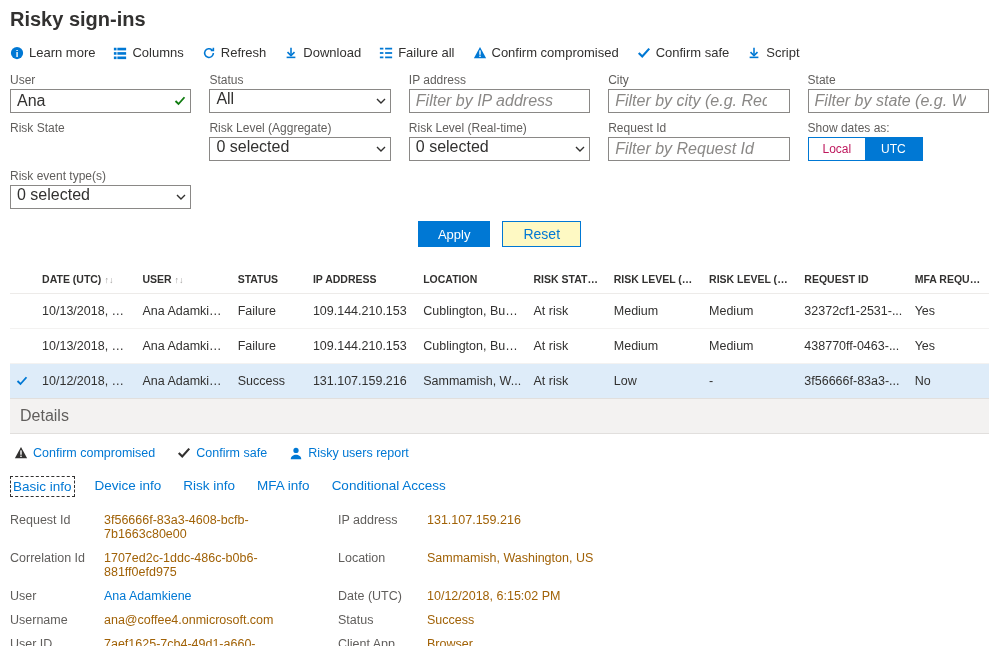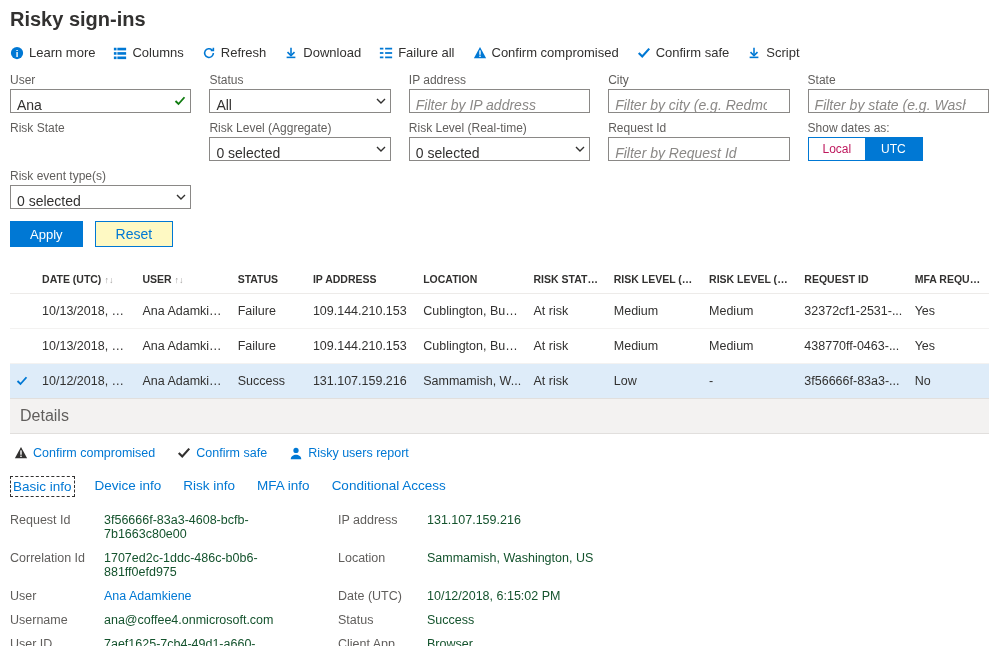--- a/index.html
+++ b/index.html
@@ -5,52 +5,52 @@
   * { box-sizing: border-box; font-family: "Segoe UI", Arial, sans-serif; }
   body { margin: 0; padding: 8px 10px; font-size: 12px; color: #323130; background:#fff; }
   h1 { font-size: 20px; font-weight: 600; margin: 0 0 8px 0; }
   .toolbar { display:flex; gap:18px; align-items:center; padding: 6px 0 10px 0; border-bottom:1px solid #fff; }
   .tool { display:flex; align-items:center; gap:5px; color:#323130; cursor:pointer; font-size:13px; }
   .tool .icon { color:#0078d4; display:inline-flex; }
   .filters { display:grid; grid-template-columns: repeat(5, 1fr); gap: 8px 18px; margin-top:2px; }
   .field label { display:block; color:#605e5c; font-size:12px; margin-bottom:2px; }
   .input-wrap { position:relative; display:flex; align-items:center; }
   .input-wrap input, .input-wrap select, .selectbox {
-    width:100%; height:24px; border:1px solid #8a8886; background:#fff; padding:7px 22px 0 6px;
-    font-size:14px; color:#323130; outline:none;
+    width:100%; height:24px; border:1px solid #8a8886; background:#fff; padding:0 22px 0 6px;
+    font-size:16px; color:#323130; outline:none;
   }
   .input-wrap input::placeholder { color:#8a8886; font-style: italic; }
   .chevron { position:absolute; right:5px; pointer-events:none; }
   .check-green { position:absolute; right:5px; color:#107c10; }
   .toggle { display:flex; border:1px solid #0078d4; width:115px; height:24px; }
   .toggle div { flex:1; display:flex; align-items:center; justify-content:center; font-size:12px; cursor:pointer; }
   .toggle .off { background:#fff; color:#be185d; }
   .toggle .on { background:#0078d4; color:#fff; }
-  .actions { display:flex; gap:12px; margin-top:12px; }
+  .actions { display:flex; gap:12px; margin-top:12px;justify-content:center; }
   .btn-primary { background:#0078d4; color:#fff; border:none; padding:5px 20px; cursor:pointer; font-size:13px; }
   .btn-secondary { background:#fef9c3; color:#0078d4; border:1px solid #0078d4; padding:4px 20px; cursor:pointer; font-size:14px; }
 
   table.grid { width:100%; border-collapse:collapse; margin-top:18px; table-layout:fixed; }
   table.grid th { text-align:left; font-size:10.5px; font-weight:600; color:#323130;
     padding:8px 6px; border-bottom:1px solid #edebe9; text-transform:uppercase; white-space:nowrap; overflow:hidden; text-overflow:ellipsis; }
   table.grid th .sort { color:#a19f9d; font-size:9px; margin-left:3px; }
   table.grid td { padding:10px 6px; font-size:12.5px; border-top:1px solid #f3f2f1; white-space:nowrap; overflow:hidden; text-overflow:ellipsis; }
   tr.selected { background:#deecf9; }
   td.checkcell { width:26px; text-align:center; color:#0078d4; }
   th.checkcell { width:26px; }
 
   .details-header { background:#f3f2f1; color:#605e5c; padding:8px 10px; font-size:16px; border-top:1px solid #e1dfdd; border-bottom:1px solid #e1dfdd;}
   .detail-actions { display:flex; gap:22px; padding:12px 4px 10px 4px; align-items:center; }
   .detail-actions .lnk { display:flex; gap:5px; align-items:center; font-size:12.5px; cursor:pointer; }
   .tabs { display:flex; gap:18px; padding:6px 0; font-size:13.5px; }
   .tab { color:#0078d4; cursor:pointer; padding:2px 2px; }
   .tab.active { color:#0078d4; border:1px dashed #323130; }
   .info-grid { display:grid; grid-template-columns: 80px 220px 75px 220px; column-gap:14px; row-gap:10px; margin-top:10px; font-size:12.5px; }
   .info-grid .k { color:#605e5c; }
-  .info-grid .v { color:#14532d; }
+  .info-grid .v { color:#a16207; }
   .info-grid .link { color:#0078d4; cursor:pointer; }
   svg { display:block; }
 </style>
 </head>
 <body>
 
 <h1>Risky sign-ins</h1>
 
 <div class="toolbar">
   <div class="tool">

